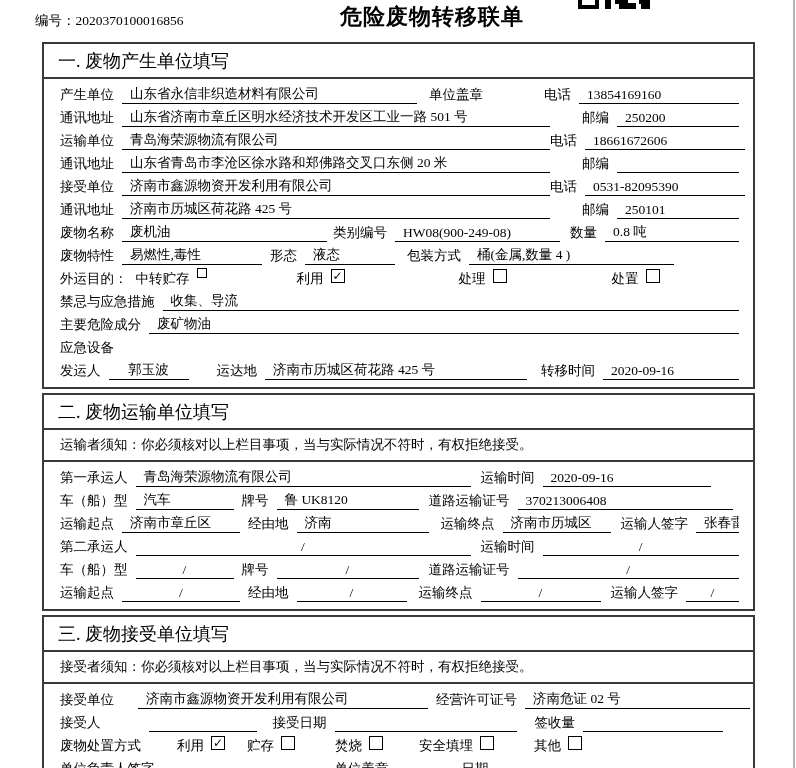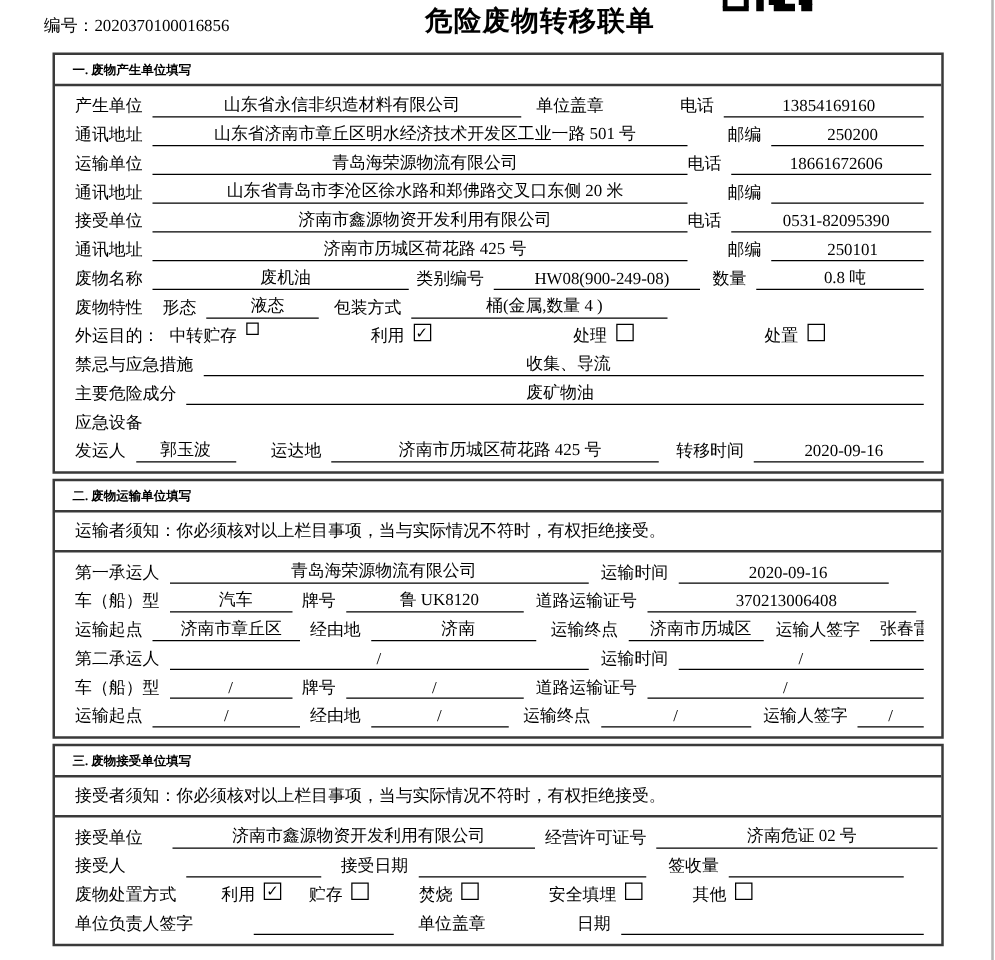--- a/index.html
+++ b/index.html
@@ -9,37 +9,37 @@
     color:#000;position:relative;
   }
   .page-edge{position:absolute;left:793px;top:0;width:2px;height:768px;background:#b4b4b4;}
   .doc-header{position:absolute;top:0;left:0;width:100%;height:40px;}
   .doc-number{position:absolute;left:35px;top:12px;font-size:13.5px;white-space:nowrap;}
   .doc-title{position:absolute;left:0;top:2px;width:100%;text-align:center;transform:translateX(34px);
     font-size:22px;font-weight:bold;letter-spacing:1px;}
   .qr-frag{position:absolute;left:578px;top:0;width:72px;height:10px;}
   .form{position:absolute;left:42px;top:42px;width:713px;}
   .box{border:2px solid #3a3a3a;background:#fff;margin-bottom:4px;box-sizing:border-box;}
-  .sec-title{font-weight:bold;font-size:10px;padding:5px 14px 4px 14px;border-bottom:2px solid #3a3a3a;}
+  .sec-title{font-weight:normal;font-size:18px;padding:5px 14px 4px 14px;border-bottom:2px solid #3a3a3a;}
   .notice-row{padding:6px 14px 6px 16px;border-bottom:2px solid #3a3a3a;font-size:13.5px;}
   .box-body{padding:3px 14px 6px 16px;}
   .row{display:flex;align-items:flex-end;height:22px;font-size:13.5px;white-space:nowrap;padding-bottom:1px;}
   .lbl{margin-right:8px;flex:0 0 auto;}
-  .u{border-bottom:1.2px solid #000;display:inline-block;padding-left:8px;box-sizing:border-box;overflow:hidden;flex:0 0 auto;text-align:center;}
+  .u{border-bottom:1.2px solid #000;display:inline-block;padding-left:8px;box-sizing:border-box;overflow:hidden;flex:0 0 auto;}
   .u.center{text-align:center;padding-left:0;}
   .u.grow{flex:1 1 auto;}
   .sp{flex:1 1 auto;}
   .w80{width:80px}.w90{width:90px}.w98{width:98px}.w108{width:108px}
   .w110{width:110px}.w112{width:112px}.w118{width:118px}.w120{width:120px}.w122{width:122px}
   .w132{width:132px}.w140{width:140px}.w142{width:142px}.w160{width:160px}.w165{width:165px}
   .w168{width:168px}.w182{width:182px}.w205{width:205px}.w215{width:215px}.w225{width:225px}
   .w262{width:262px}.w290{width:290px}.w295{width:295px}.w335{width:335px}.w428{width:428px}
   .ml6{margin-left:6px}.ml8{margin-left:8px}.ml10{margin-left:10px}.ml12{margin-left:12px}
   .ml14{margin-left:14px}.ml16{margin-left:16px}.ml18{margin-left:18px}.ml20{margin-left:20px}
-  .ml28{margin-left:28px}.ml36{margin-left:56px}.ml40{margin-left:40px}.ml42{margin-left:22px}
+  .ml28{margin-left:28px}.ml36{margin-left:36px}.ml40{margin-left:40px}.ml42{margin-left:22px}
   .ml75{margin-left:114px}.ml90{margin-left:90px}.ml105{margin-left:105px}.ml155{margin-left:65px}
   .cb{display:inline-block;width:12px;height:12px;border:1.3px solid #000;margin-left:7px;
     font-size:12px;line-height:12px;text-align:center;font-family:"DejaVu Sans",sans-serif;
     box-sizing:content-box;position:relative;top:-1px;}
   .cb.small{width:8px;height:8px;font-size:8px;line-height:8px;top:-2px;}
   .opt{display:inline-flex;align-items:flex-start;}
 </style>
 </head>
 <body>
 
@@ -109,20 +109,21 @@
       <div class="row">
         <span class="lbl">废物名称</span>
         <span class="u w205">废机油</span>
         <span class="lbl ml6">类别编号</span>
         <span class="u w165">HW08(900-249-08)</span>
         <span class="lbl ml10">数量</span>
         <span class="u grow">0.8 吨</span>
       </div>
       <div class="row">
         <span class="lbl">废物特性</span>
+        <span class="u w140">易燃性,毒性</span>
         <span class="lbl ml8">形态</span>
         <span class="u w90">液态</span>
         <span class="lbl ml12">包装方式</span>
         <span class="u w205">桶(金属,数量 4 )</span>
       </div>
       <div class="row">
         <span class="lbl">外运目的：</span>
         <span class="opt">
           <span>中转贮存</span>
           <span class="cb small"></span>

